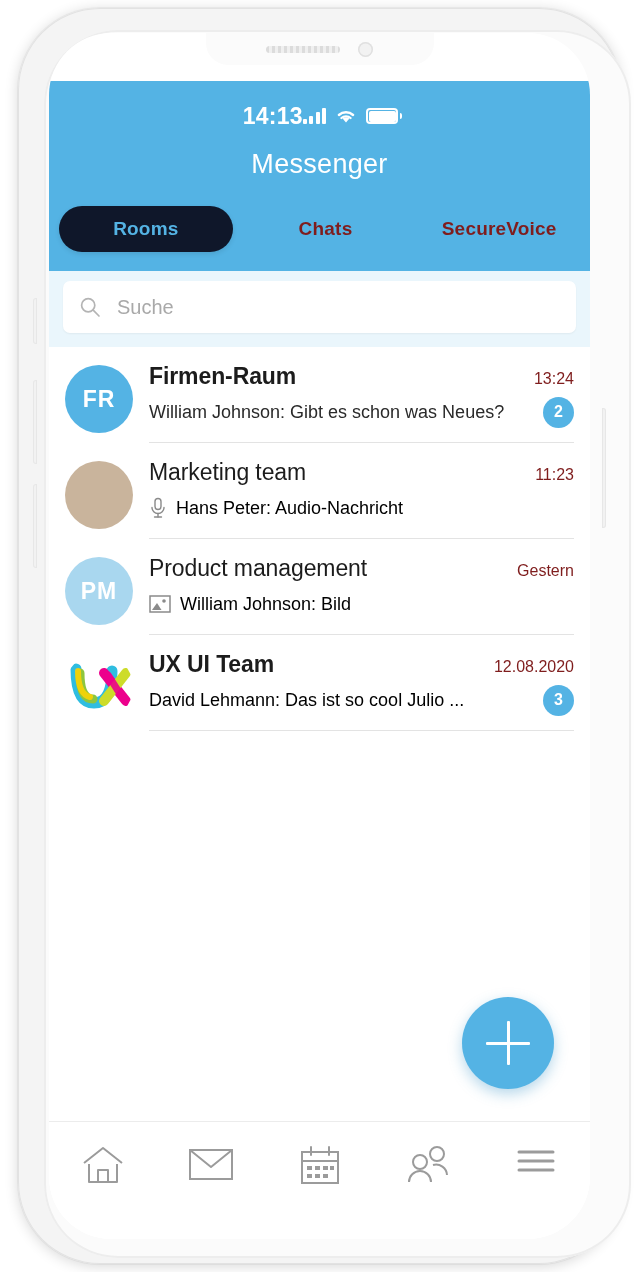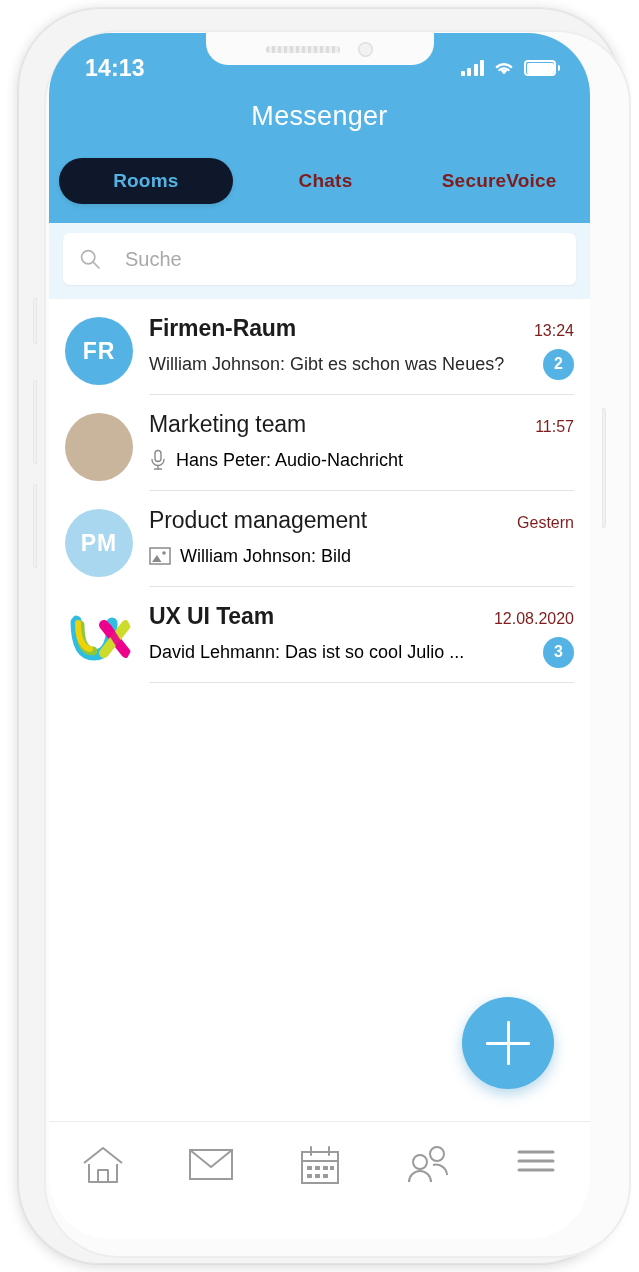--- a/index.html
+++ b/index.html
@@ -89,23 +89,24 @@
   .header {
     position: relative;
     background: #54b3e4;
     padding-top: 0;
     height: 190px;
     z-index: 10;
   }
   .status-bar {
     display: flex;
     align-items: center;
-    justify-content: space-between;
+    justify-content: center;
     height: 56px;
     padding: 14px 34px 0 36px;
+    margin-top: 48px;
   }
   .status-time {
     color: #ffffff;
     font-size: 23px;
     font-weight: bold;
     letter-spacing: 0.2px;
   }
   .status-icons { display: flex; align-items: center; gap: 9px; }
   .signal { display: flex; align-items: flex-end; gap: 2.5px; height: 16px; }
   .signal i { display: block; width: 4px; background: #fff; border-radius: 1px; }
@@ -160,21 +161,21 @@
   .search-wrap {
     background: #eaf6fc;
     padding: 10px 14px 14px;
   }
   .search-box {
     background: #ffffff;
     border-radius: 7px;
     height: 52px;
     display: flex;
     align-items: center;
-    gap: 24px;
+    gap: 16px;
     padding: 0 16px;
     box-shadow: 0 1px 2px rgba(0,0,0,0.05);
   }
   .search-text { color: #a9a9a9; font-size: 20px; }
   .ico { display: inline-flex; align-items: center; justify-content: center; }
 
   
   .list { background: #ffffff; }
   .row {
     display: flex;
@@ -370,21 +371,21 @@
       </div>
     </div>
 
     <div class="row">
       <div class="avatar photo">
           <span class="crowd"></span>
         </div>
       <div class="row-body">
         <div class="row-line-1">
           <span class="room-name">Marketing team</span>
-          <span class="row-time">11:57</span>
+          <span class="row-time">11:23</span>
         </div>
         <div class="row-line-2">
           <span class="preview">
             <span class="ico">
               <svg width="18" height="22" viewBox="0 0 18 22">
                 <rect x="6" y="1.5" width="6" height="11" rx="3" stroke="#8a8a8a" stroke-width="1.4" fill="none"></rect>
                 <path d="M3 10.5 a6 6 0 0 0 12 0" stroke="#8a8a8a" stroke-width="1.4" fill="none" stroke-linecap="round"></path>
                 <line x1="9" y1="16.5" x2="9" y2="20" stroke="#8a8a8a" stroke-width="1.4" stroke-linecap="round"></line>
                 <line x1="5.5" y1="20" x2="12.5" y2="20" stroke="#8a8a8a" stroke-width="1.4" stroke-linecap="round"></line>
               </svg>

